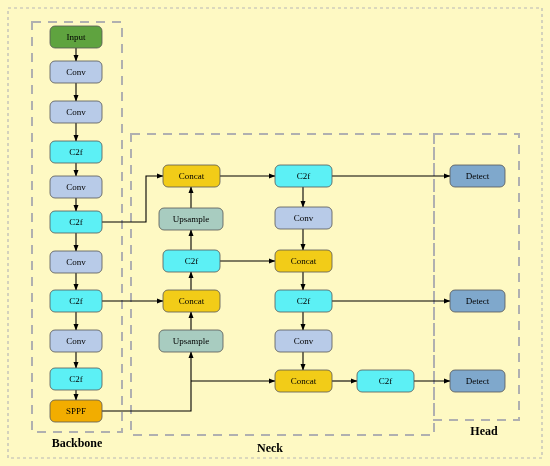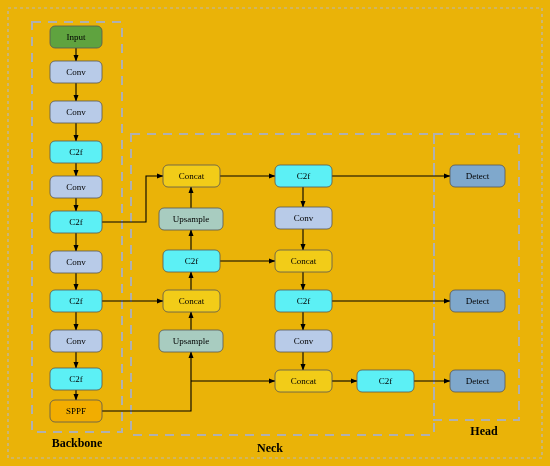--- a/index.html
+++ b/index.html
@@ -4,21 +4,21 @@
 <style>
   html, body {
     margin: 0;
     padding: 0;
     background: #ffffff;
   }
   #canvas {
     position: relative;
     width: 550px;
     height: 466px;
-    background: #eab308;
+    background: #fef9c3;
     overflow: hidden;
     font-family: "Liberation Serif", "DejaVu Serif", serif;
   }
   #diagram-svg {
     position: absolute;
     left: 0;
     top: 0;
     width: 550px;
     height: 466px;
   }

